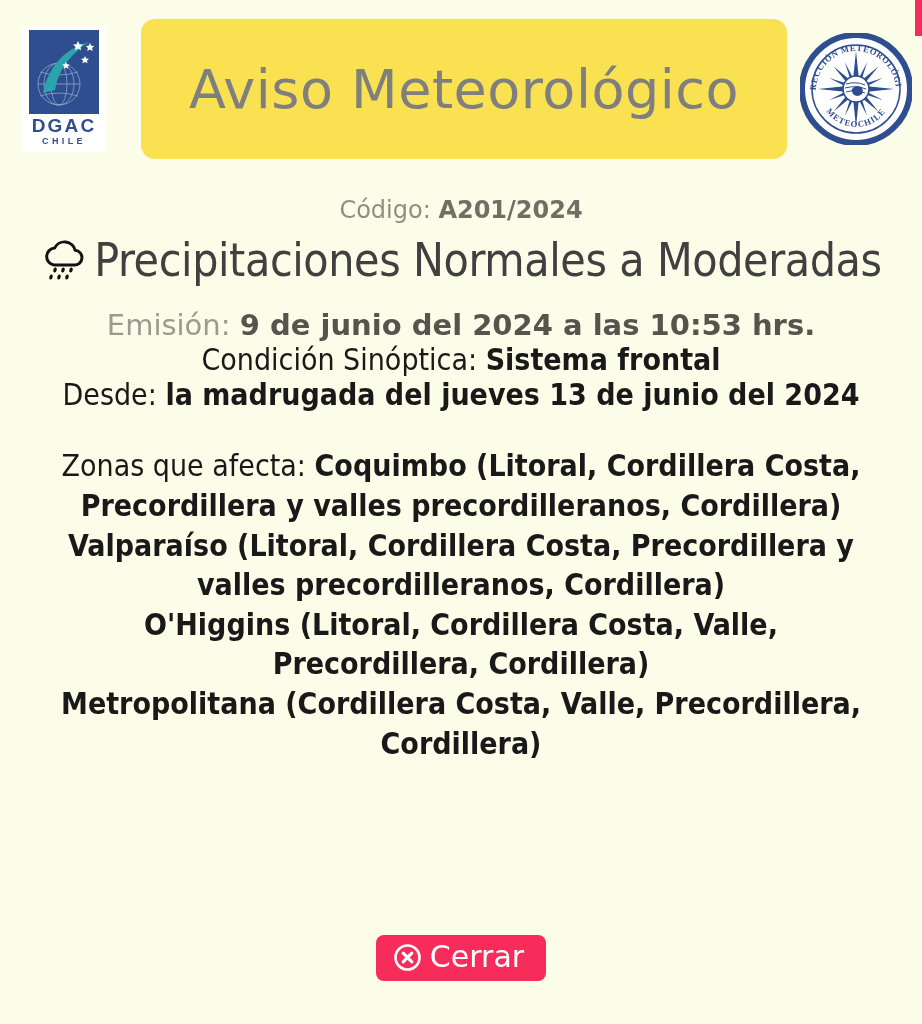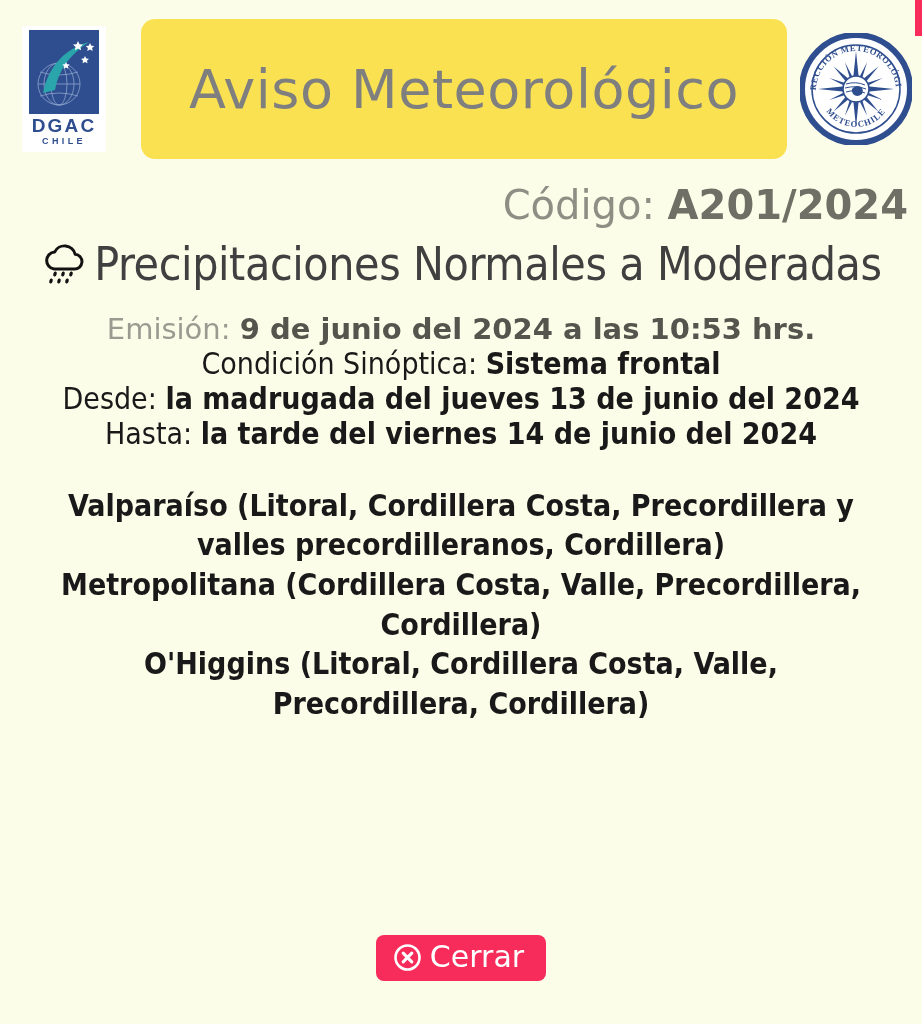--- a/index.html
+++ b/index.html
@@ -108,26 +108,25 @@
   }
 
   
   .content {
     text-align: center;
     padding: 0 14px;
     box-sizing: border-box;
   }
 
   .codigo {
-    font-size: 40px;
+    font-size: 24px;
     color: #8e8e84;
-    margin-top: 4px;
+    margin-top: 18px;
     font-family: "DejaVu Sans", "Liberation Sans", sans-serif;
     font-weight: 400;
-    text-align: right;
   }
   .codigo .val {
     color: #6f6f66;
     font-weight: 600;
   }
 
   .main-title {
     margin-top: 12px;
     font-size: 46px;
     font-weight: 400;
@@ -343,30 +342,30 @@
   <div class="row">
     <span class="lbl">Condición Sinóptica:</span>
     <span class="val">Sistema frontal</span>
   </div>
 
   <div class="row">
     <span class="lbl">Desde:</span>
     <span class="val">la madrugada del jueves 13 de junio del 2024</span>
   </div>
 
-  <div class="row">
-    <span class="lbl">Hasta:</span>
-    <span class="val">la tarde del viernes 14 de junio del 2024</span>
-  </div>
 
   <div class="zonas">
+    <div class="zonas-first">
+      <span class="lbl">Zonas que afecta:</span>
+      <span class="val">Coquimbo (Litoral, Cordillera Costa, Precordillera y valles precordilleranos, Cordillera)</span>
+    </div>
     <div class="zonas-block">
       <div class="zona-line">Valparaíso (Litoral, Cordillera Costa, Precordillera y valles precordilleranos, Cordillera)</div>
+      <div class="zona-line">O'Higgins (Litoral, Cordillera Costa, Valle, Precordillera, Cordillera)</div>
       <div class="zona-line">Metropolitana (Cordillera Costa, Valle, Precordillera, Cordillera)</div>
-      <div class="zona-line">O'Higgins (Litoral, Cordillera Costa, Valle, Precordillera, Cordillera)</div>
     </div>
   </div>
 </div>
 
 <div class="footer">
   <button class="close-btn">
     <span class="x-circle">
       <svg viewBox="0 0 27 27" width="27" height="27" aria-hidden="true">
         <circle cx="13.5" cy="13.5" r="12" fill="none" stroke="#ffffff" stroke-width="2.6"></circle>
         <path d="M9.2 9.2 L17.8 17.8 M17.8 9.2 L9.2 17.8" stroke="#ffffff" stroke-width="3.1" stroke-linecap="round"></path>

